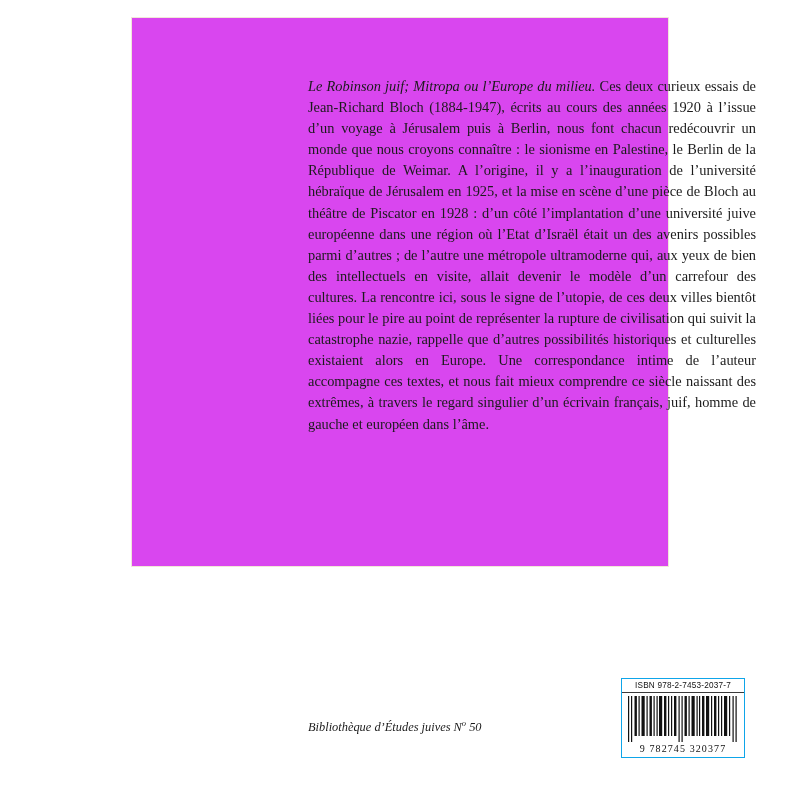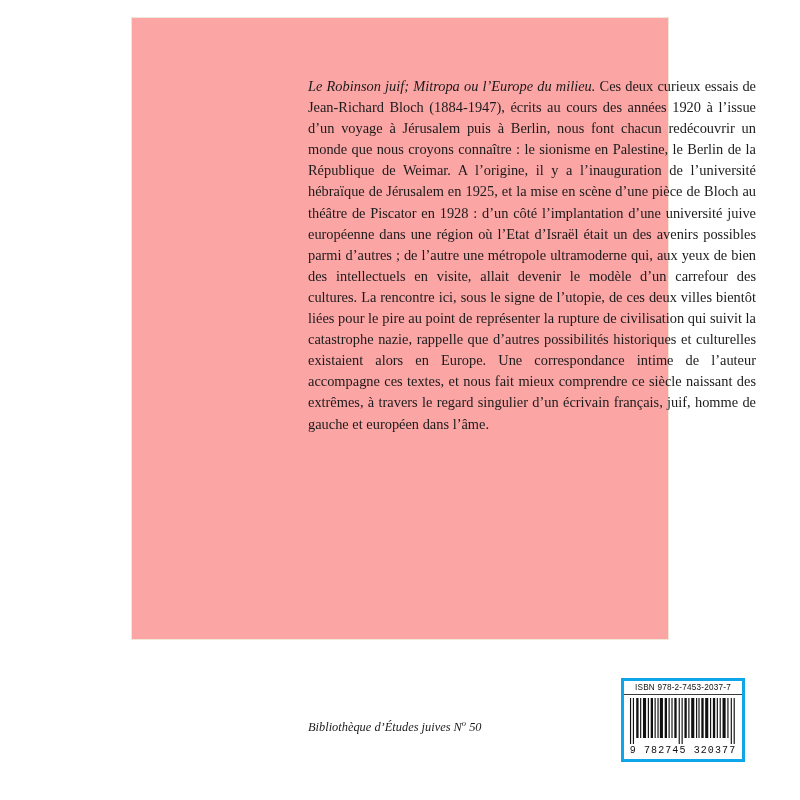--- a/index.html
+++ b/index.html
@@ -17,22 +17,22 @@
     width: 800px;
     height: 800px;
     background: #ffffff;
     overflow: hidden;
   }
   .book-back {
     position: absolute;
     left: 132px;
     top: 18px;
     width: 536px;
-    height: 621px;
-    background: #fca5a5;
+    height: 548px;
+    background: #d946ef;
     box-shadow: 0 0 0 1px rgba(200,160,100,0.25);
   }
   .blurb {
     position: absolute;
     left: 176px;
     top: 58px;
     width: 448px;
     font-size: 14.4px;
     line-height: 1.465;
     color: #1b1b1b;
@@ -55,21 +55,21 @@
   .series-line sup {
     font-size: 8.5px;
     vertical-align: super;
   }
   .isbn-block {
     position: absolute;
     left: 489px;
     top: 660px;
     width: 124px;
     background: #ffffff;
-    border: 3px solid #0ea5e9;
+    border: 1px solid #0ea5e9;
     padding: 0;
     box-sizing: border-box;
   }
   .isbn-label {
     font-family: "Liberation Sans", sans-serif;
     font-size: 8.2px;
     letter-spacing: 0.2px;
     color: #111;
     text-align: center;
     padding: 2px 0 2px 0;
@@ -79,21 +79,21 @@
   .barcode-area {
     background: #ffffff;
     padding: 3px 5px 1px 5px;
   }
   .bars {
     height: 46px;
     width: 100%;
     display: block;
   }
   .barcode-digits {
-    font-family: Liberation Mono, monospace;
+    font-family: Liberation Serif, serif;
     font-size: 10px;
     letter-spacing: 1.1px;
     color: #111;
     text-align: center;
     padding: 0 0 3px 0;
     white-space: nowrap;
   }
 </style>
 </head>
 <body>

